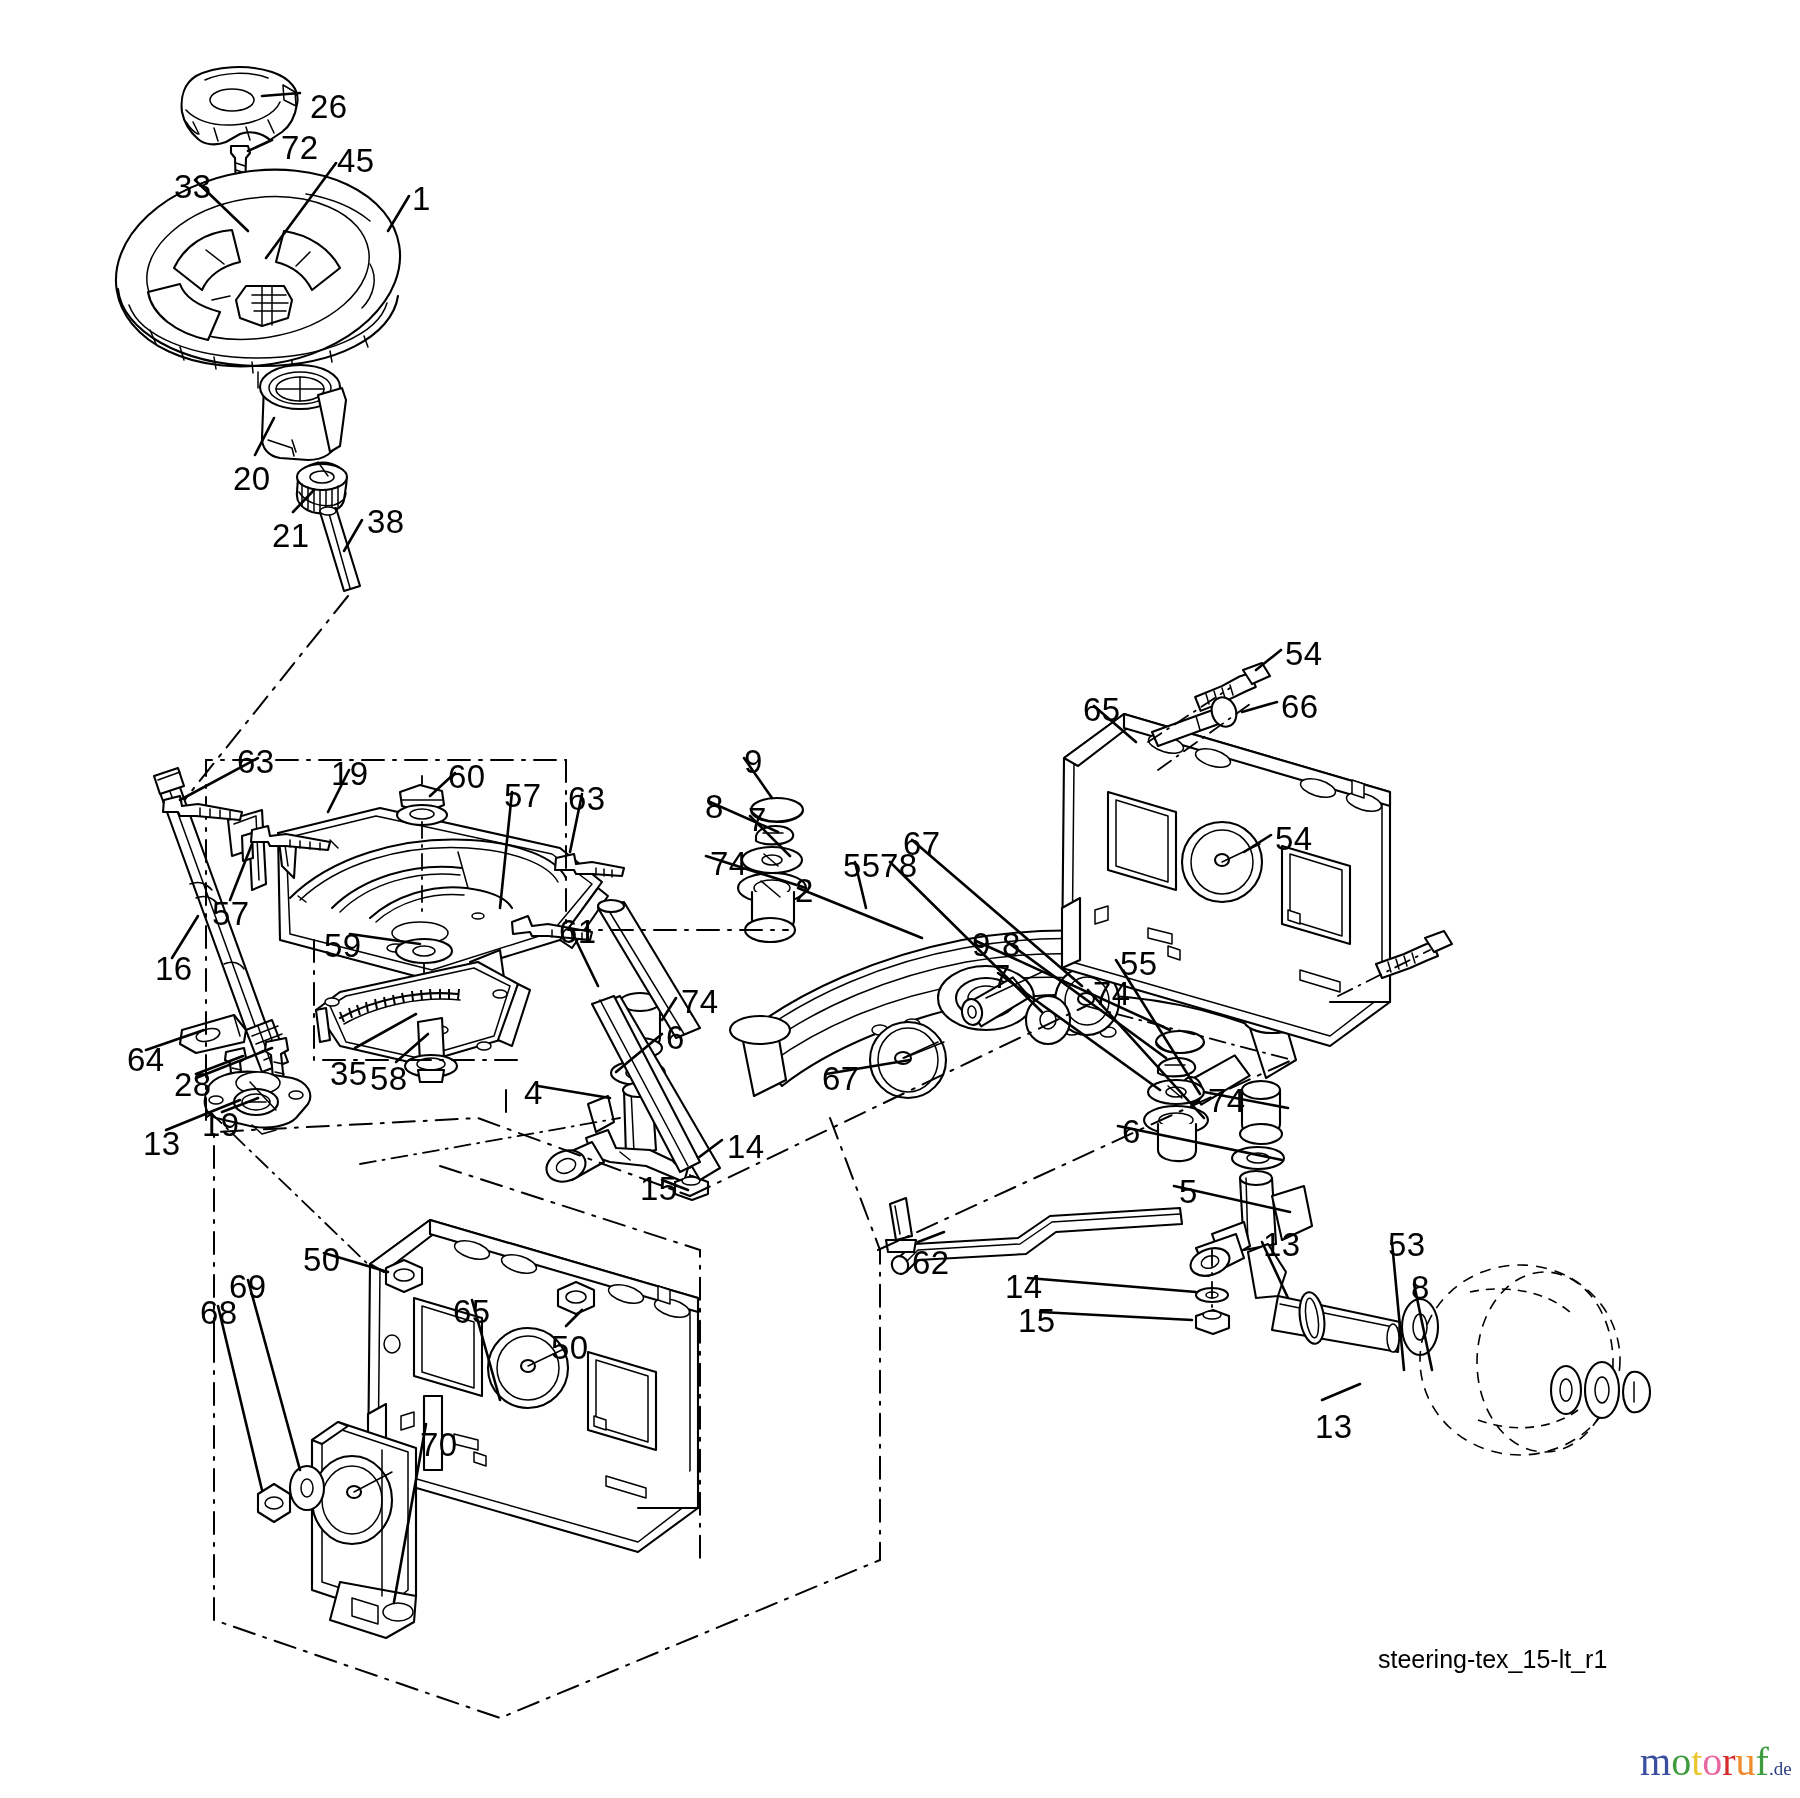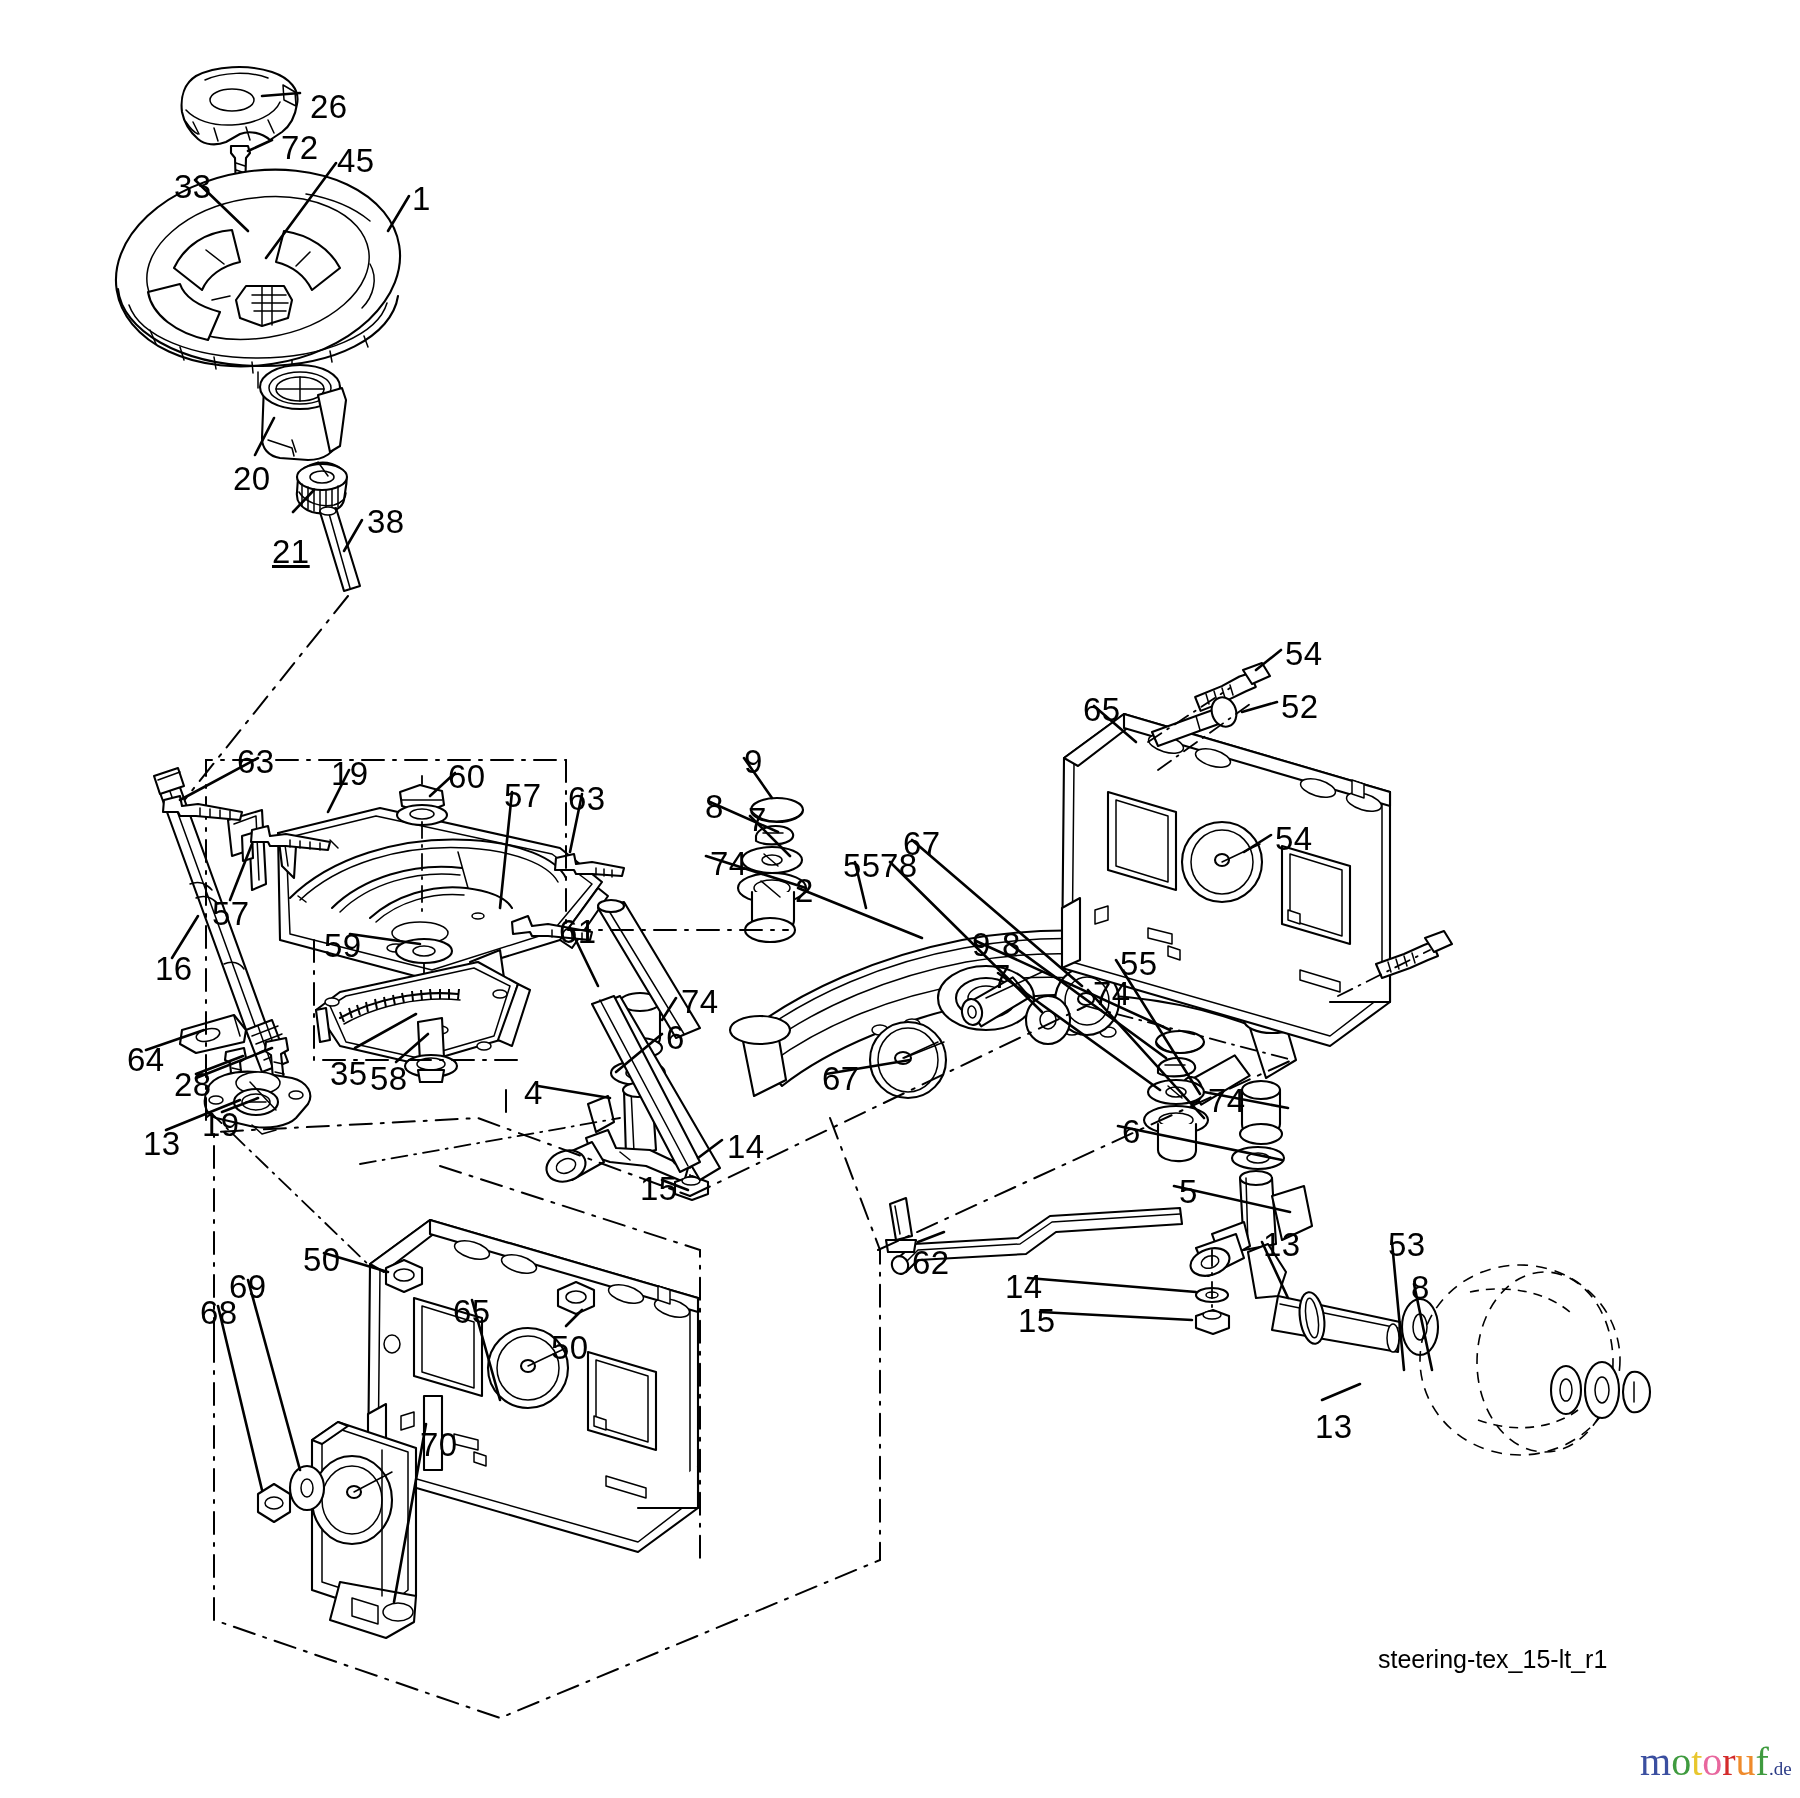--- a/index.html
+++ b/index.html
@@ -684,24 +684,24 @@
     </g>
   </svg>
 
   <div id="callout-layer">
       <div class="callout" style="left: 310px; top: 82px; margin-top: 8px;">26</div>
       <div class="callout" style="left: 281px; top: 131px;">72</div>
       <div class="callout" style="left: 337px; top: 144px;">45</div>
       <div class="callout" style="left: 174px; top: 170px;">33</div>
       <div class="callout" style="left: 412px; top: 182px;">1</div>
       <div class="callout" style="left: 233px; top: 462px;">20</div>
-      <div class="callout" style="left: 272px; top: 535px; text-decoration: underline;">21</div>
+      <div class="callout" style="left: 272px; top: 519px;">21</div>
       <div class="callout" style="left: 367px; top: 505px;">38</div>
       <div class="callout" style="left: 1285px; top: 637px;">54</div>
-      <div class="callout" style="left: 1281px; top: 690px;">52</div>
+      <div class="callout" style="left: 1281px; top: 690px;">66</div>
       <div class="callout" style="left: 1083px; top: 693px;">65</div>
       <div class="callout" style="left: 237px; top: 745px;">63</div>
       <div class="callout" style="left: 331px; top: 757px;">19</div>
       <div class="callout" style="left: 448px; top: 760px;">60</div>
       <div class="callout" style="left: 744px; top: 745px;">9</div>
       <div class="callout" style="left: 504px; top: 779px;">57</div>
       <div class="callout" style="left: 568px; top: 782px;">63</div>
       <div class="callout" style="left: 705px; top: 790px;">8</div>
       <div class="callout" style="left: 748px; top: 803px;">7</div>
       <div class="callout" style="left: 710px; top: 847px;">74</div>

